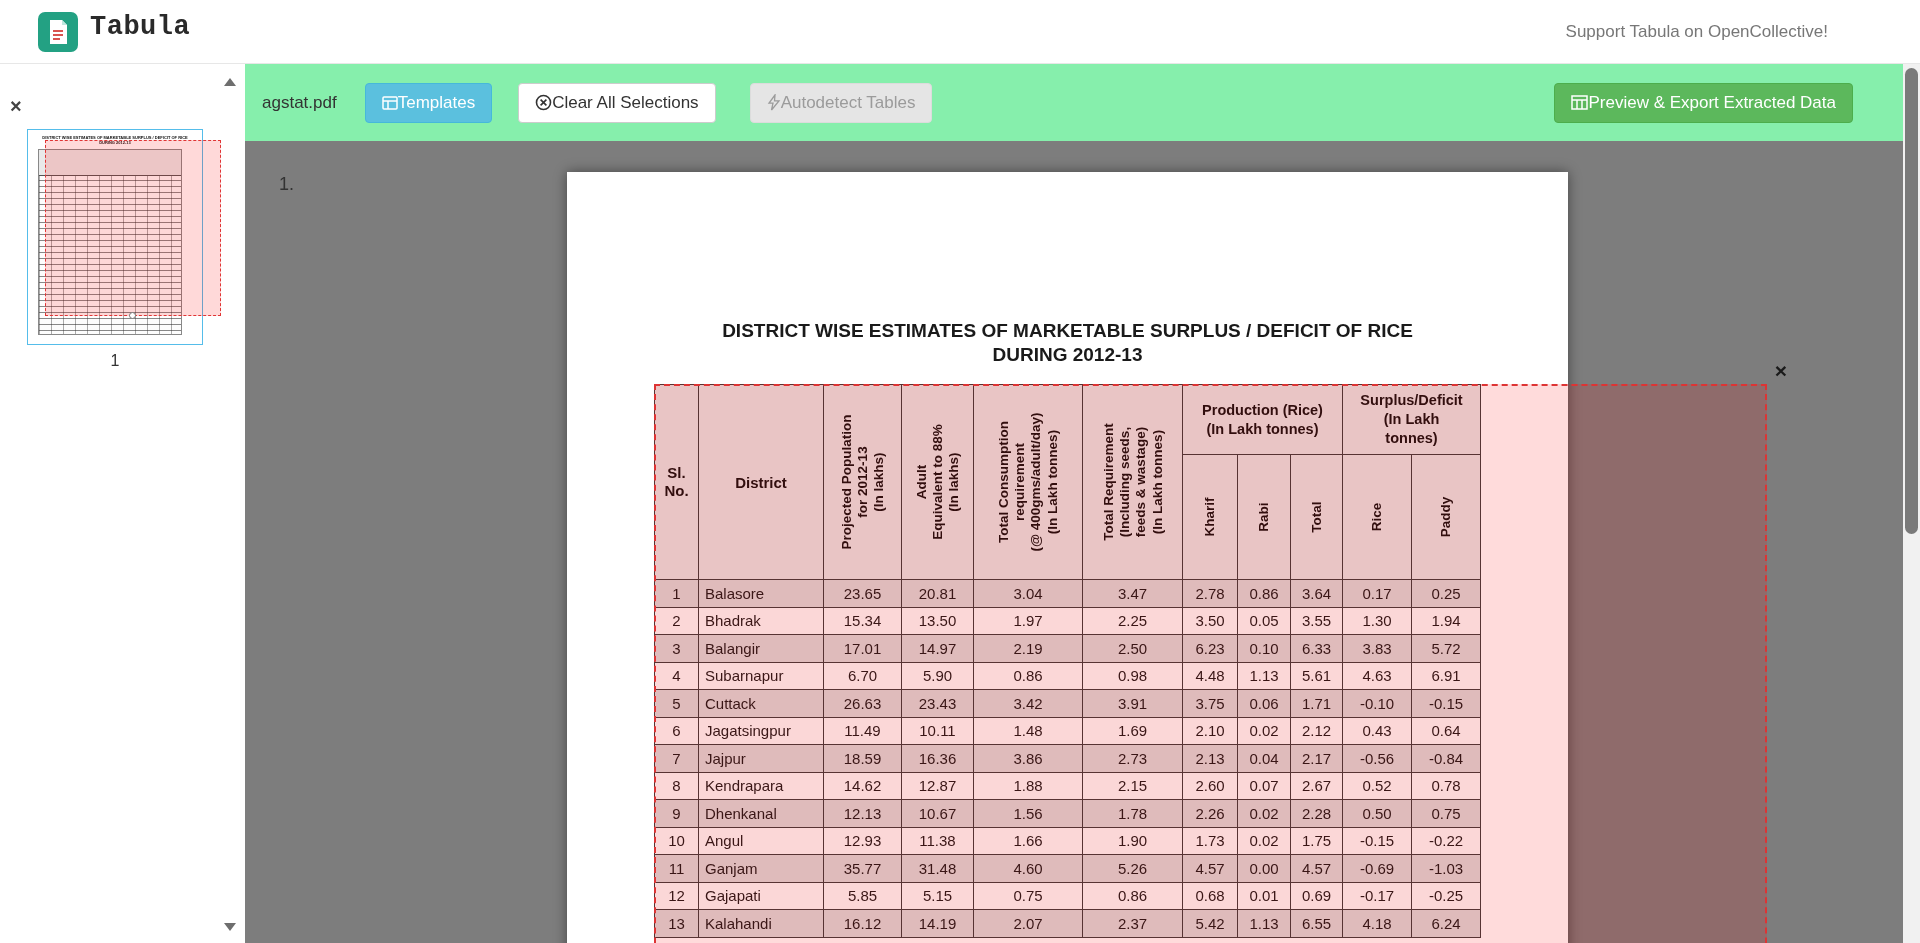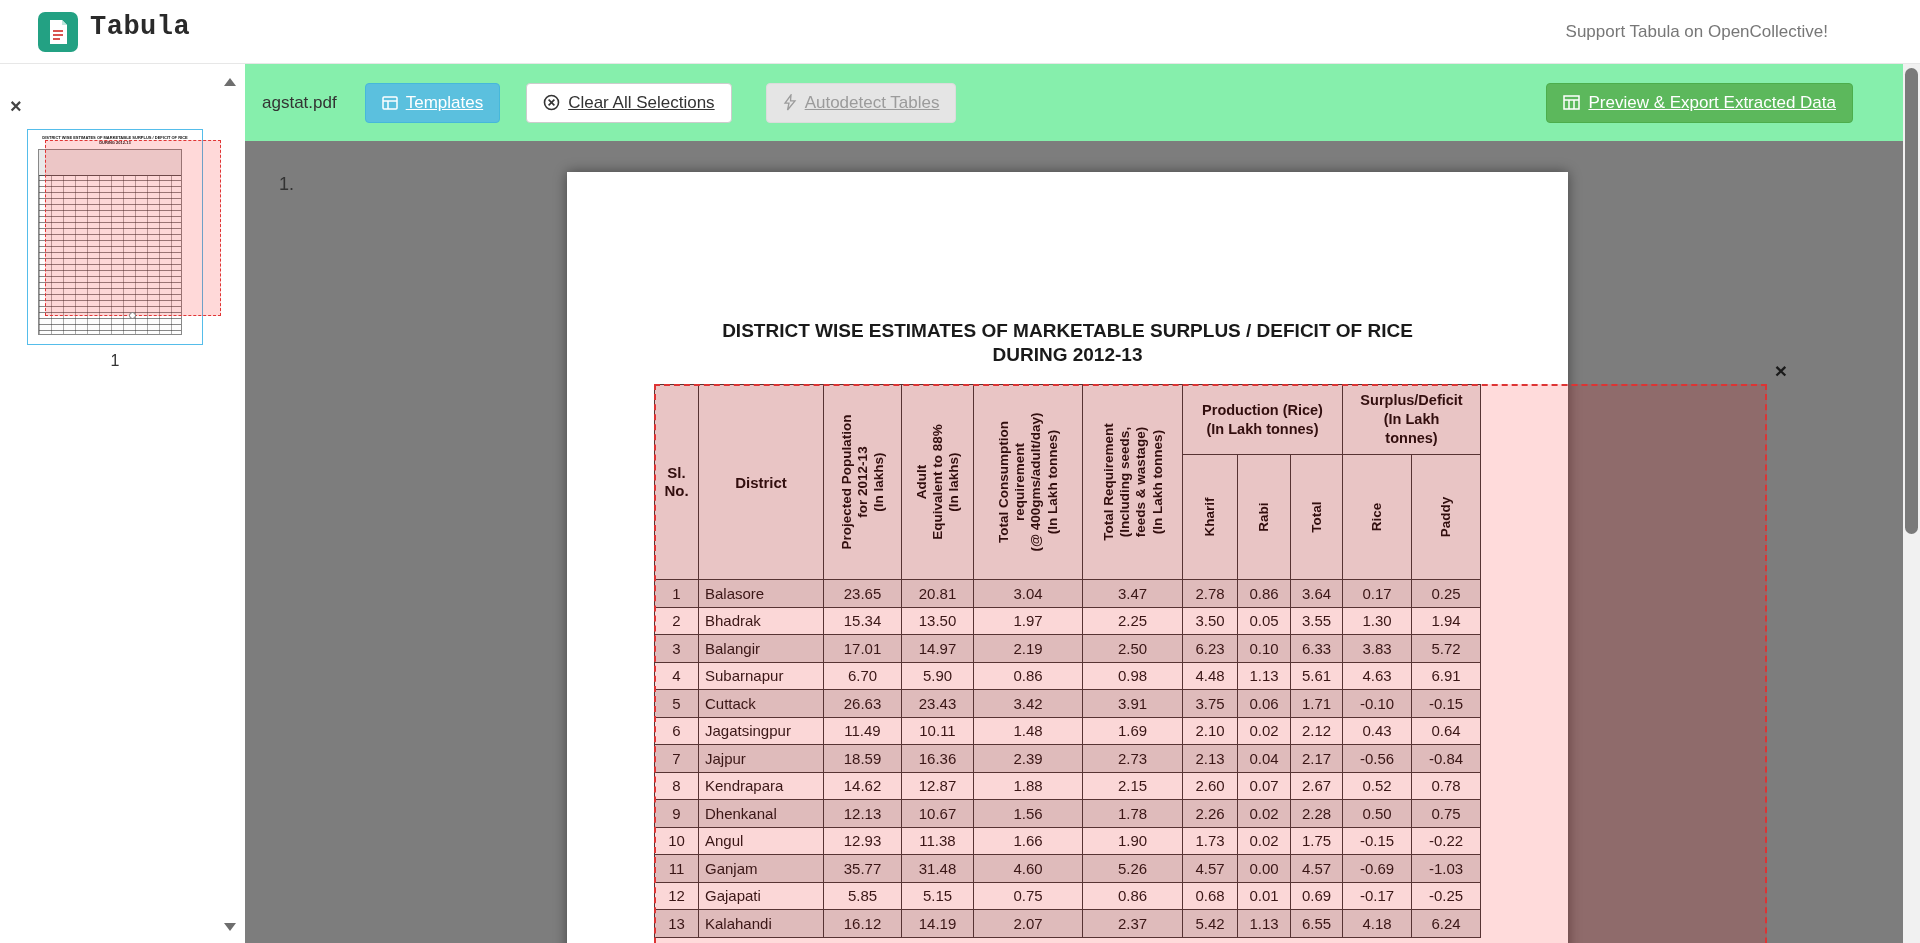--- a/index.html
+++ b/index.html
@@ -13,21 +13,21 @@
   .brand-text { font-size:27px; font-weight:bold; color:#2a2a2a; margin-left:12px; letter-spacing:0.5px; }
   .nav-links { display:flex; margin-left:42px; gap:40px; }
   .nav-link { font-size:17px; color:#777; cursor:pointer; }
   .support-link { margin-left:auto; margin-right:92px; font-size:17px; color:#777; cursor:pointer; }
 
   
   .toolbar { position:absolute; top:64px; left:245px; width:1675px; height:77px; background:#86efac;
              display:flex; align-items:center; z-index:10; }
   .filename { margin-left:17px; font-size:17px; color:#333; }
   .btn { height:40px; border-radius:4px; font-size:17px; display:inline-flex; align-items:center;
-         gap:8px; padding:0 16px; border:1px solid transparent; cursor:pointer; white-space:nowrap;text-decoration:underline; }
+         gap:0; padding:0 16px; border:1px solid transparent; cursor:pointer; white-space:nowrap; }
   .btn-templates { background:#5bc0de; border-color:#46b8da; color:#fff; margin-left:28px; }
   .btn-clear { background:#fff; border-color:#ccc; color:#333; margin-left:26px; }
   .btn-autodetect { background:#e5e5e5; border-color:#dcdcdc; color:#9b9b9b; margin-left:34px; cursor:default; }
   .btn-export { background:#5cb85c; border-color:#4cae4c; color:#fff; margin-left:auto; margin-right:67px; }
 
   
   .sidebar { position:absolute; top:64px; left:0; width:245px; height:879px; background:#fff; z-index:5; }
   .thumb-close { position:absolute; left:10px; top:32px; font-size:20px; font-weight:bold; color:#444; cursor:pointer; line-height:20px; }
   .sb-arrow-up { position:absolute; top:14px; right:9px; width:0; height:0; cursor:pointer;
                  border-left:6px solid transparent; border-right:6px solid transparent; border-bottom:8px solid #6e6e6e; }
@@ -336,21 +336,21 @@
             <td>0.02</td>
             <td>2.12</td>
             <td>0.43</td>
             <td>0.64</td>
           </tr>
           <tr class="odd">
             <td>7</td>
             <td>Jajpur</td>
             <td>18.59</td>
             <td>16.36</td>
-            <td>2.39</td>
+            <td>3.86</td>
             <td>2.73</td>
             <td>2.13</td>
             <td>0.04</td>
             <td>2.17</td>
             <td>-0.56</td>
             <td>-0.84</td>
           </tr>
           <tr class="even">
             <td>8</td>
             <td>Kendrapara</td>

